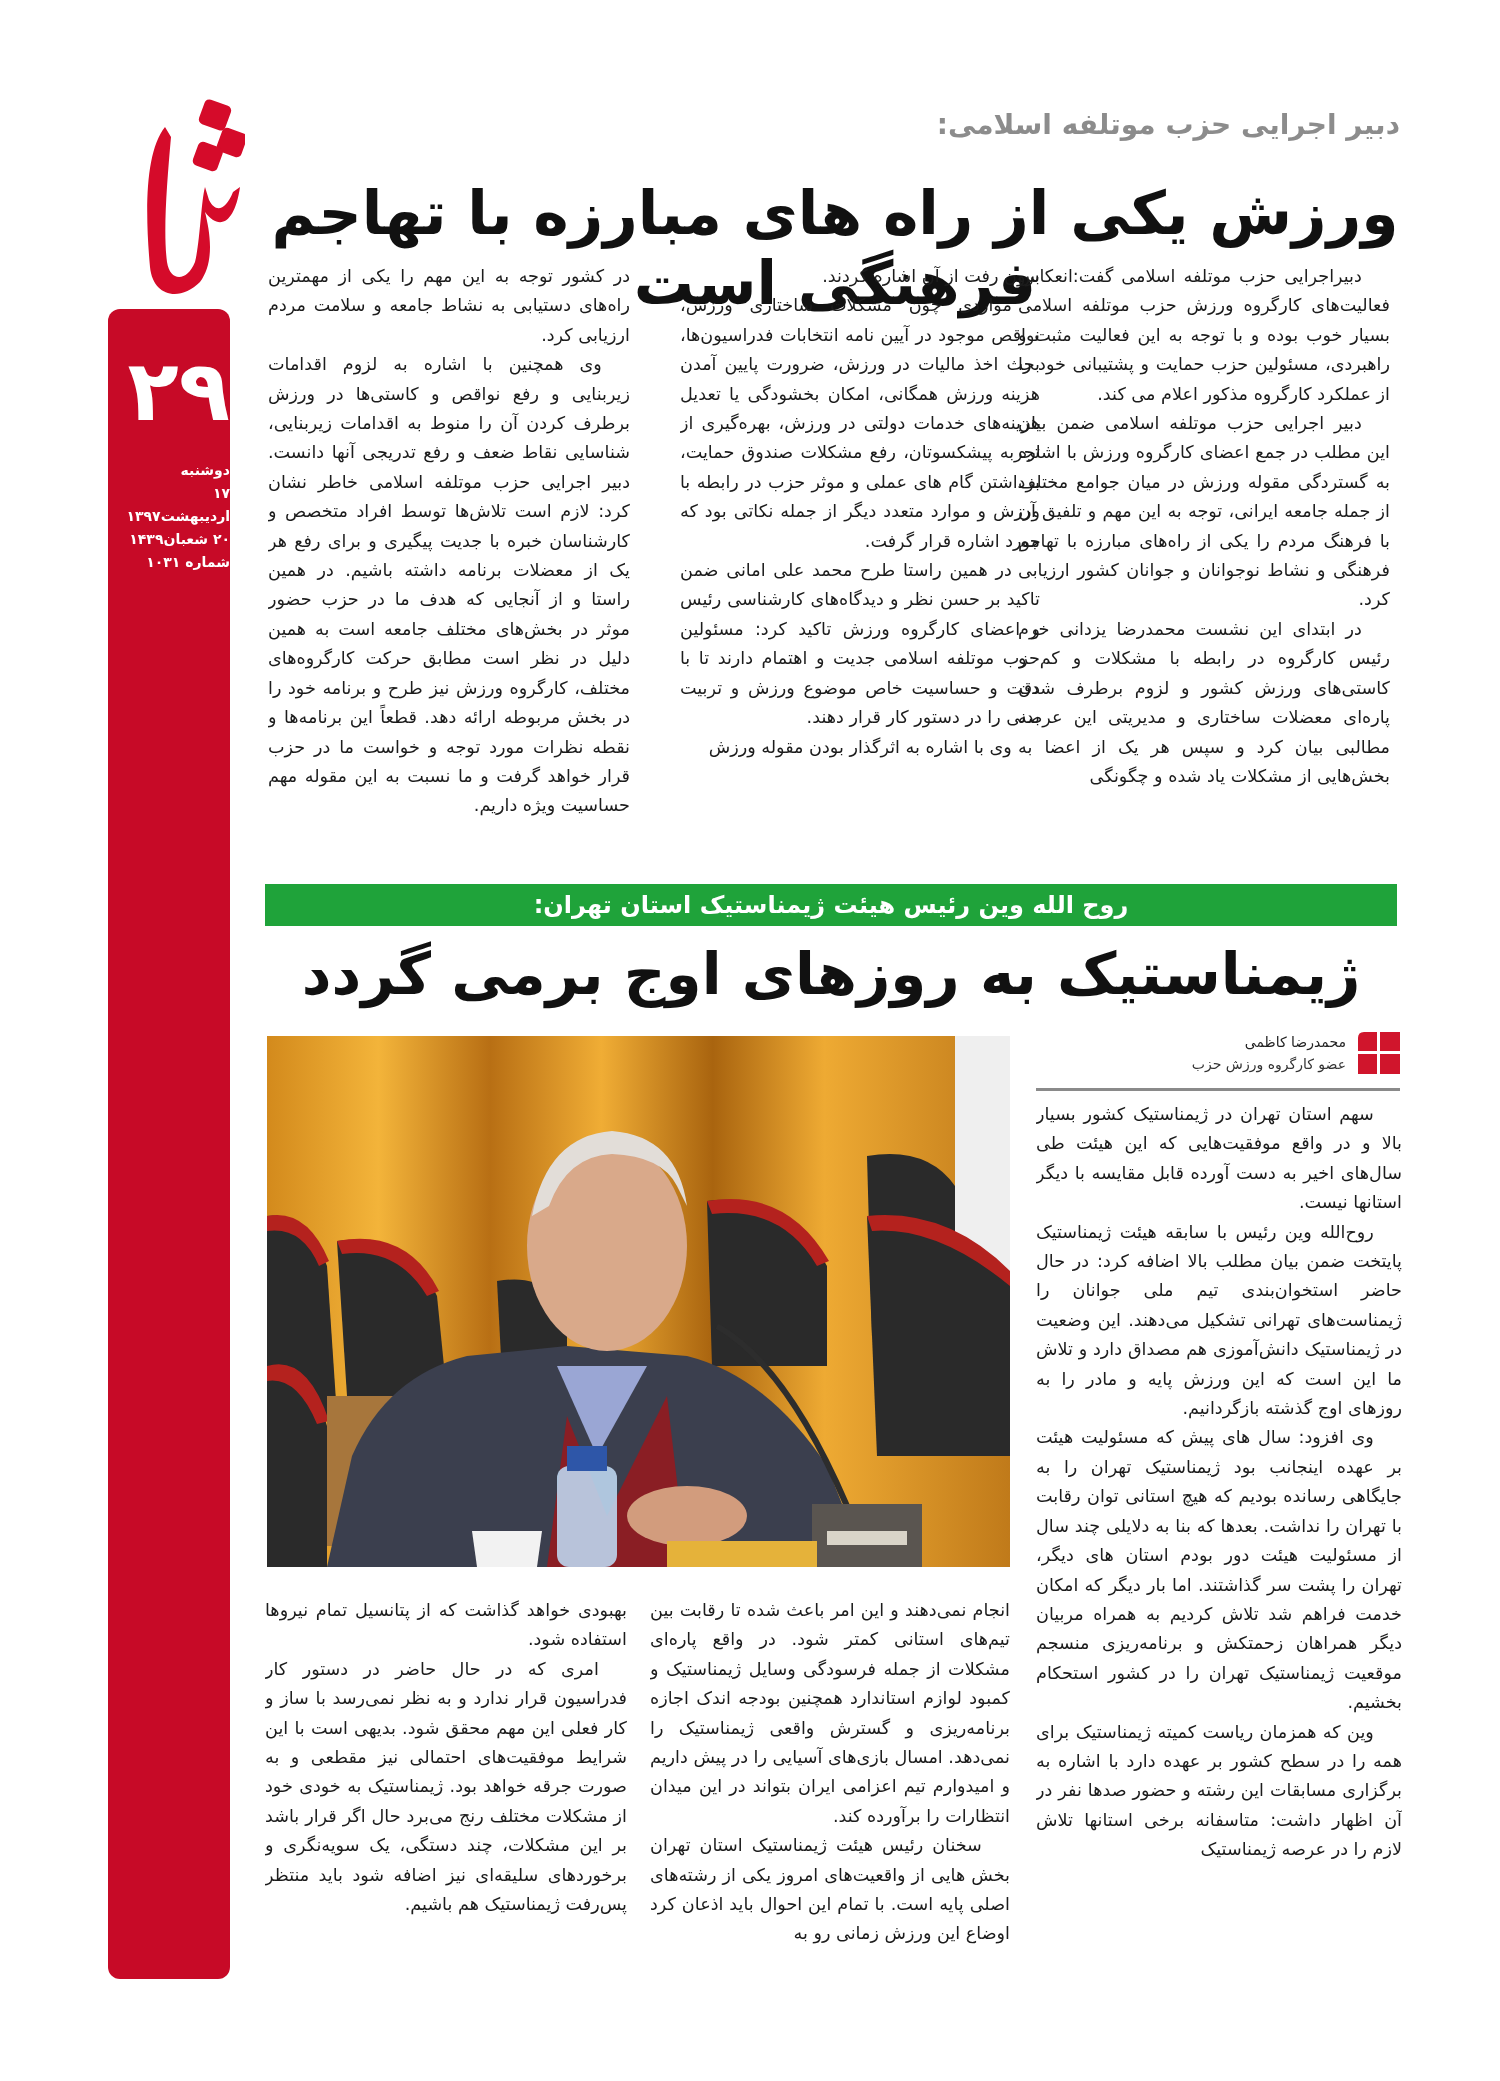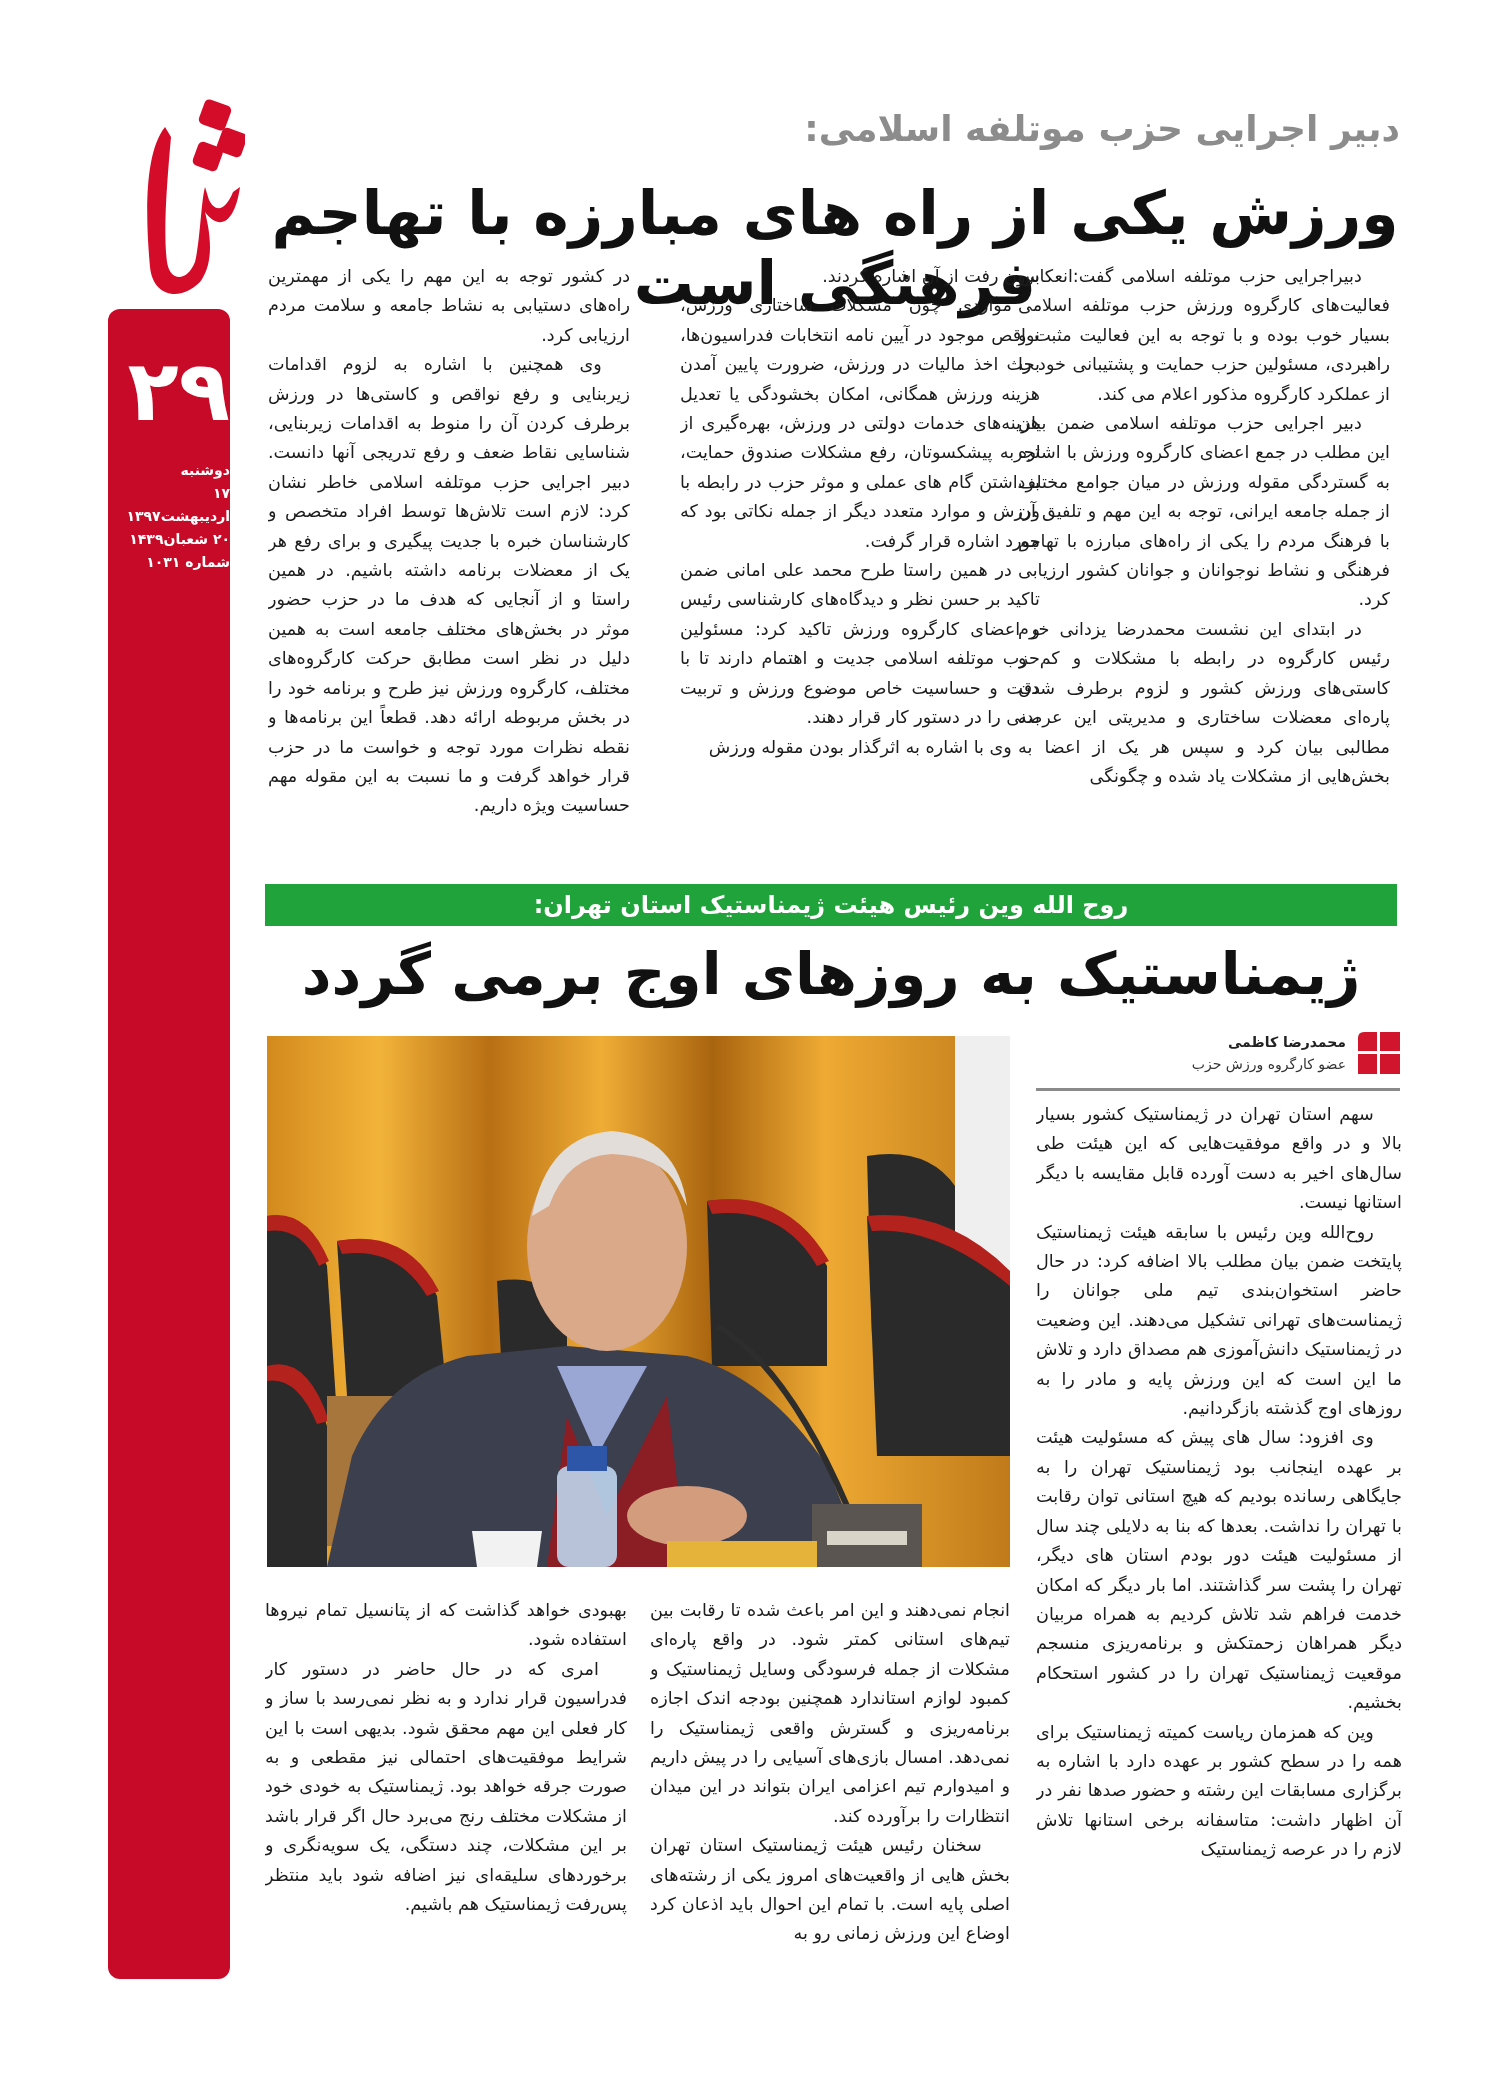--- a/index.html
+++ b/index.html
@@ -10,21 +10,21 @@
   .logo { position: absolute; left: 105px; top: 92px; width: 140px; height: 210px; }
   .logo svg { width: 100%; height: 100%; }
   .sidebar { position: absolute; left: 108px; top: 309px; width: 122px; height: 1670px;
              background: #c70a27; border-radius: 12px; color: #fff; text-align: right; }
   .page-num { margin-top: 40px; font-size: 84px; font-weight: bold; line-height: 1;
               font-family: "DejaVu Sans", sans-serif; direction: rtl; }
   .dateline { margin-top: 26px; font-size: 14px; font-weight: bold; line-height: 23px; direction: rtl; }
 
   
   .kicker1 { position: absolute; right: 100px; top: 108px; width: 1140px; text-align: right;
-             direction: rtl; font-size: 36px; font-weight: bold; color: #8c8c8c; }
+             direction: rtl; font-size: 28px; font-weight: bold; color: #8c8c8c; }
   .headline1 { position: absolute; left: 262px; right: 92px; top: 150px; text-align: center;
                direction: rtl; font-size: 60px; font-weight: 900; color: #111; letter-spacing: -1px;
                font-family: "DejaVu Sans", sans-serif; margin-top: 28px; }
 
   .col { position: absolute; direction: rtl; text-align: justify; font-size: 17.6px; line-height: 29.4px;
          font-family: "DejaVu Sans", sans-serif; color: #1c1c1c; }
   .col p { margin: 0; text-indent: 1.6em; }
   .col p.noindent { text-indent: 0; }
 
   .a1c1 { left: 1018px; width: 372px; top: 262px; height: 590px; overflow: hidden; }
@@ -40,21 +40,21 @@
 
   
   .photo { position: absolute; left: 267px; top: 1036px; width: 743px; height: 531px; overflow: hidden;
            background: #6b3d1a; }
   .photo svg { width: 100%; height: 100%; display: block; }
 
   
   .byline { position: absolute; left: 1036px; top: 1032px; width: 364px; height: 56px;
             border-bottom: 3px solid #8a8a8a; direction: rtl; }
   .byline-mark { position: absolute; right: 0; top: 0; width: 42px; height: 42px; }
-  .byline-name { position: absolute; right: 54px; top: 2px; font-size: 14px; font-weight: bold; color: #222; }
+  .byline-name { position: absolute; right: 54px; top: 2px; font-size: 14px; font-weight: normal; color: #222; }
   .byline-role { position: absolute; right: 54px; top: 24px; font-size: 14px; color: #333; }
 
   .a2c1 { left: 1036px; width: 366px; top: 1100px; height: 890px; overflow: hidden; }
   .a2c2 { left: 650px;  width: 360px; top: 1596px; height: 394px; overflow: hidden; }
   .a2c3 { left: 265px;  width: 362px; top: 1596px; height: 394px; overflow: hidden; }
 </style>
 </head>
 <body>
 
 <div class="logo">

